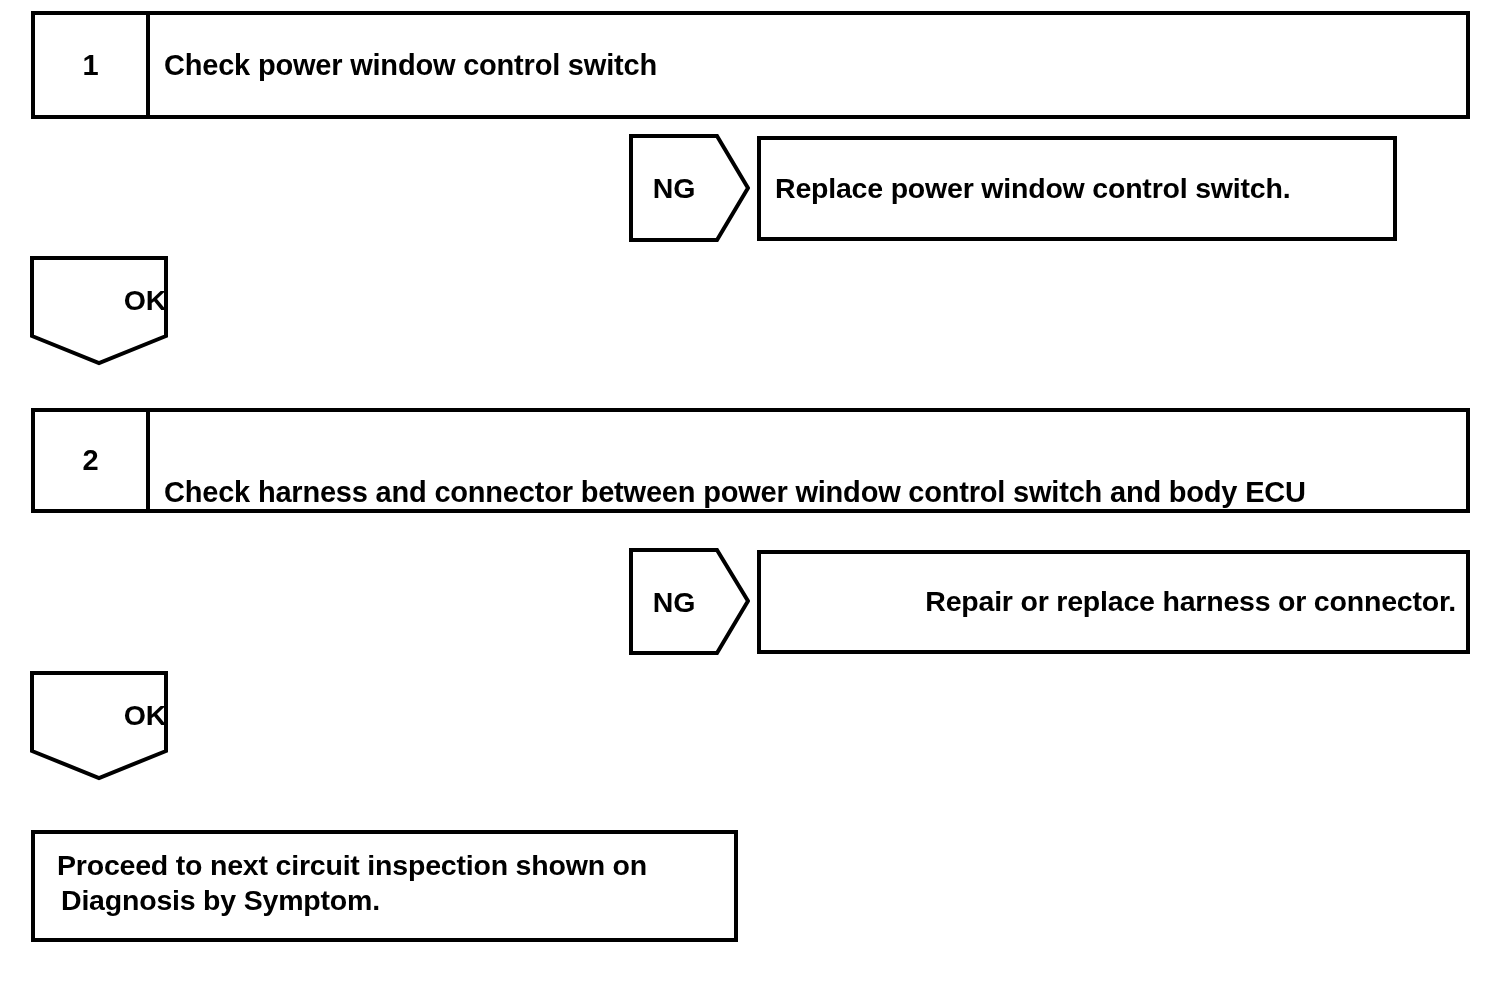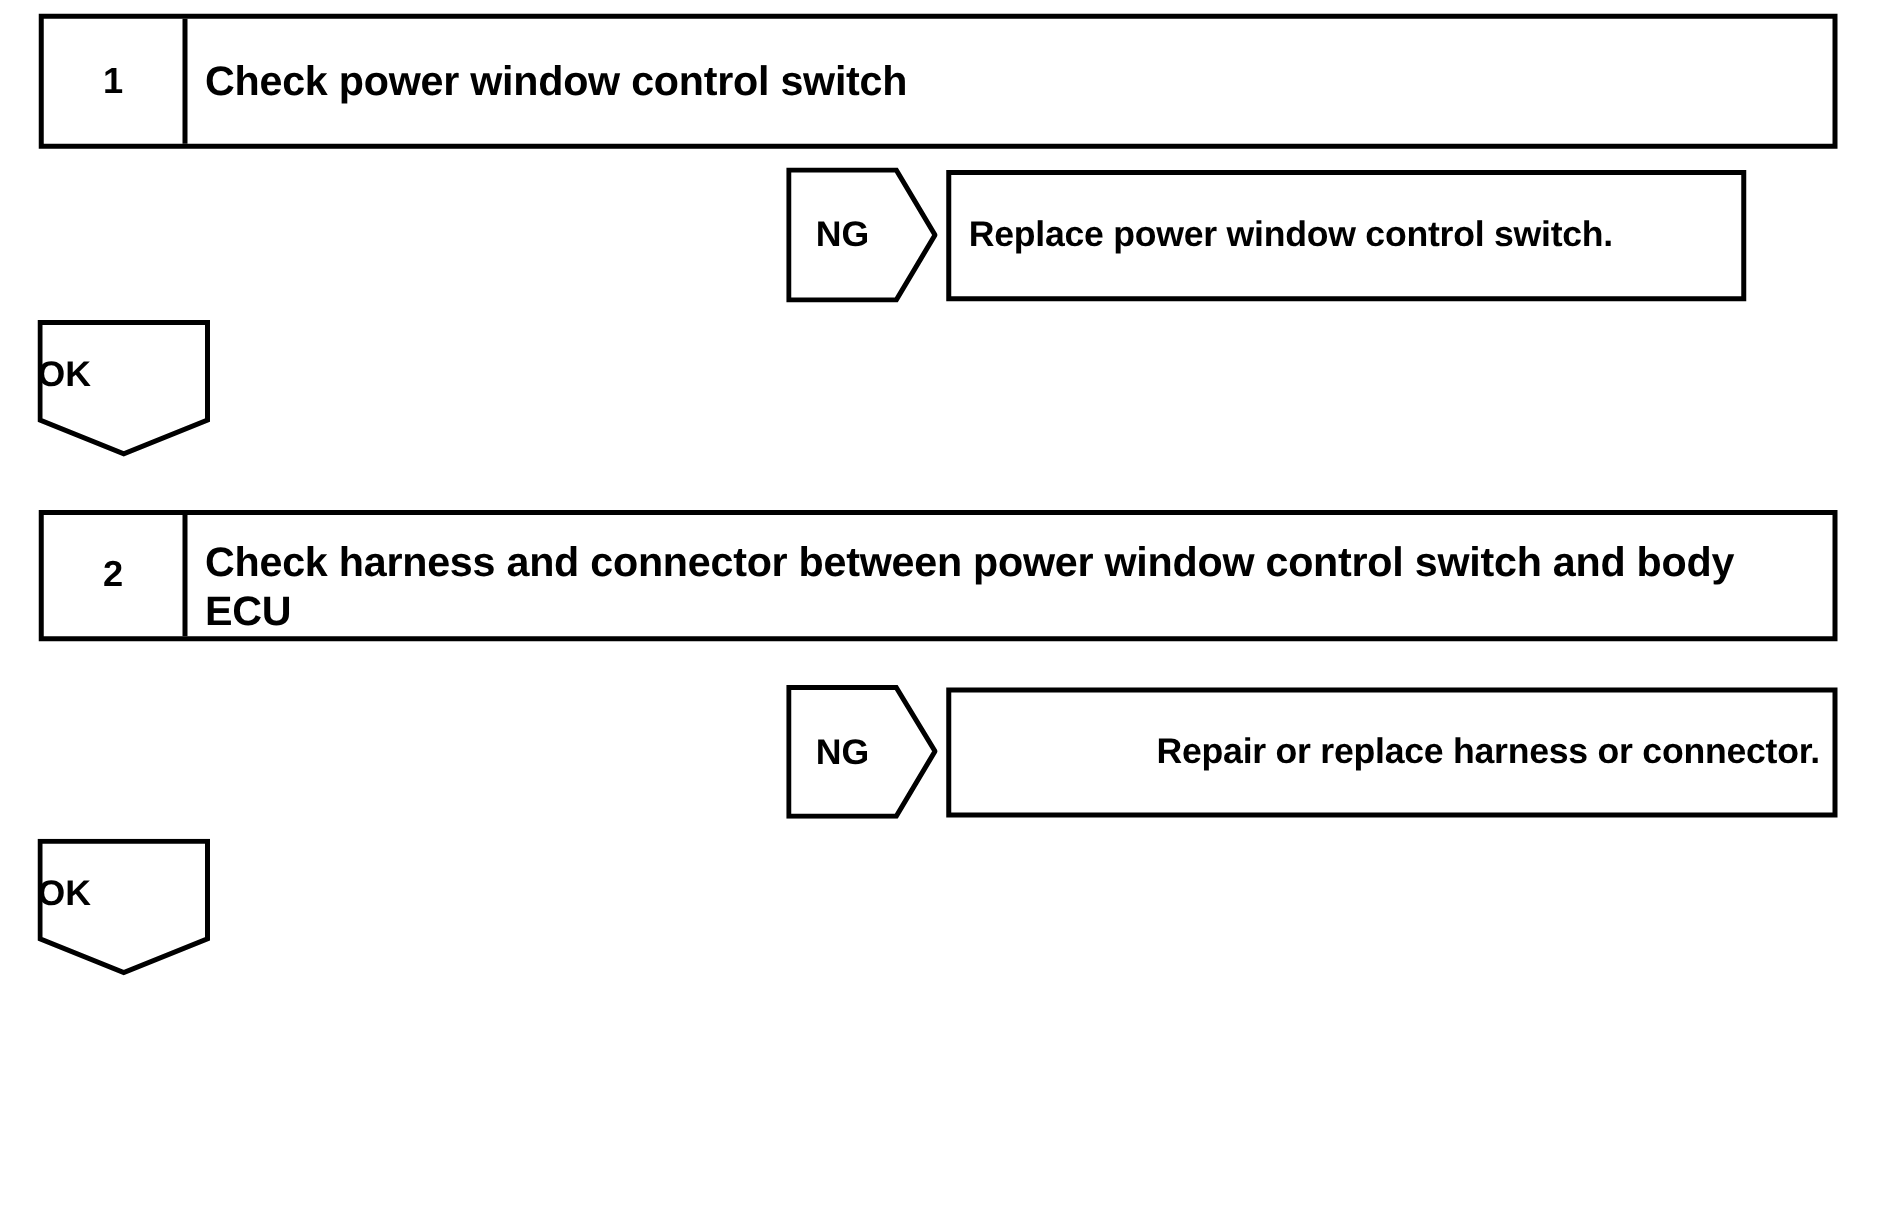--- a/index.html
+++ b/index.html
@@ -53,21 +53,21 @@
   }
   .step-text {
     flex: 1 1 auto;
     display: flex;
     align-items: center;
     padding-left: 14px;
     padding-right: 10px;
   }
   .step-text span {
     font-weight: bold;
-    font-size: 33px;
+    font-size: 29px;
     line-height: 1.18;
     letter-spacing: -0.2px;
     display: block;
   }
 
   
   .result-box {
     border: 4px solid #000;
     background: #fff;
     display: flex;
@@ -122,21 +122,22 @@
   .ng-label {
     left: 0;
     top: 0;
     width: 100%;
     text-align: center;
   }
   .ok-label {
     left: 0;
     top: 0;
     width: 100%;
-    text-align: left;
+    text-align: center;
+    padding-left: 46px;
   }
 </style>
 </head>
 <body>
 
 <div id="flowchart">
 
   <div class="node step-box" style="left:31px; top:11px; width:1439px; height:108px;">
     <div class="step-num">1</div>
     <div class="step-text">
@@ -180,14 +181,18 @@
     <span class="rtext">Repair or replace harness or connector.</span>
   </div>
 
   <div class="arrow-shape" style="left:30px; top:671px; width:138px; height:110px;">
     <svg width="138" height="110" viewBox="0 0 138 110" aria-hidden="true">
       <polygon points="2,2 136,2 136,80 69,107 2,80" fill="#ffffff" stroke="#000000" stroke-width="4" stroke-linejoin="miter"></polygon>
     </svg>
     <div class="arrow-label ok-label" style="top:30px; width:138px; left:0;">OK</div>
   </div>
 
+  <div class="node terminal-box" style="left:31px; top:830px; width:707px; height:112px;">
+    <span class="ttext">Proceed to next circuit inspection shown on</span>
+    <span class="ttext" style="text-indent:0;">Diagnosis by Symptom.</span>
+  </div>
 
 </div>
 
 </body></html>

